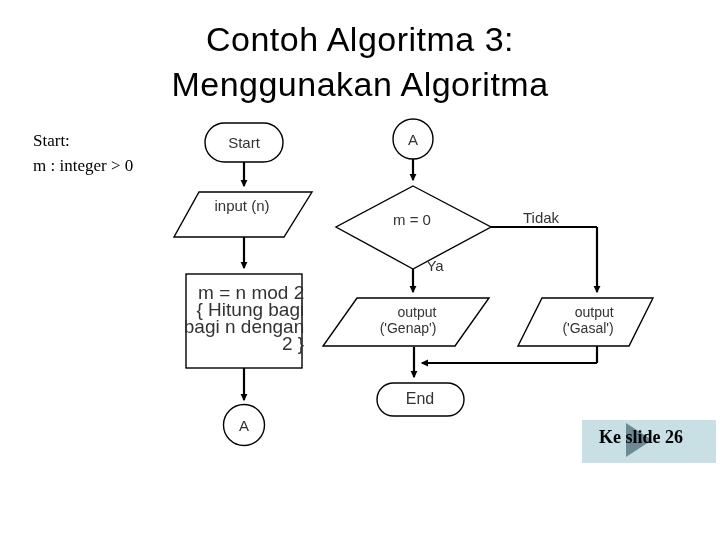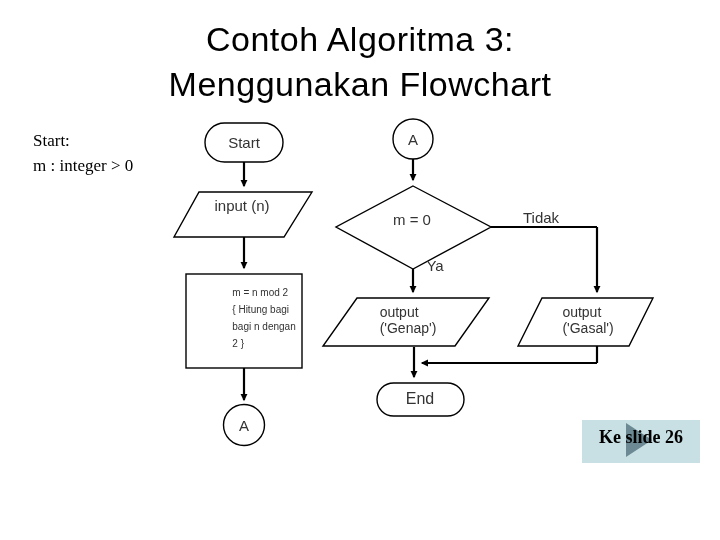--- a/index.html
+++ b/index.html
@@ -13,46 +13,46 @@
     font-family:"Liberation Sans",sans-serif;font-size:34px;line-height:45px;
     color:#000;letter-spacing:0.5px;
   }
   .kamus{
     position:absolute;left:33px;top:128px;
     font-family:"Liberation Serif",serif;font-size:17px;line-height:25px;color:#000;
   }
   svg.flow{position:absolute;left:0;top:0;width:720px;height:540px;}
   .lbl{
     position:absolute;transform:translate(-50%,-50%);white-space:nowrap;
-    color:#333;font-size:15px;text-align:left;
+    color:#333;font-size:15px;text-align:right;
   }
   .lbl.small{font-size:14px;line-height:16px;}
-  .proc{line-height:17px;font-size:10px;margin-left:20px;}
+  .proc{line-height:17px;font-size:19px;}
   .nav{
     position:absolute;left:582px;top:420px;width:118px;height:43px;
-    background:#c8dfe3;cursor:pointer;
+    background:#c8dfe3;cursor:pointer;padding-left:16px;
   }
   .nav .tri{
     position:absolute;left:44px;top:3px;width:0;height:0;
     border-top:17px solid transparent;border-bottom:17px solid transparent;
     border-left:26px solid #6d8a94;
   }
   .nav .navtext{
     position:absolute;left:0;top:7px;width:118px;text-align:center;
     font-family:"Liberation Serif",serif;font-weight:bold;font-size:18px;color:#000;
   }
 </style>
 </head>
 <body>
 
 <div class="slide">
 
   <div class="title">
     <div>Contoh Algoritma 3:</div>
-    <div>Menggunakan Flowchart</div>
+    <div>Menggunakan Algoritma</div>
   </div>
 
   <div class="kamus">
     <div>Start:</div>
     <div>m : integer &gt; 0</div>
   </div>
 
   <svg class="flow" viewBox="0 0 720 540">
     <defs>
       <marker id="arr" markerWidth="9" markerHeight="8" refX="6.2" refY="3.5" orient="auto" markerUnits="userSpaceOnUse">

